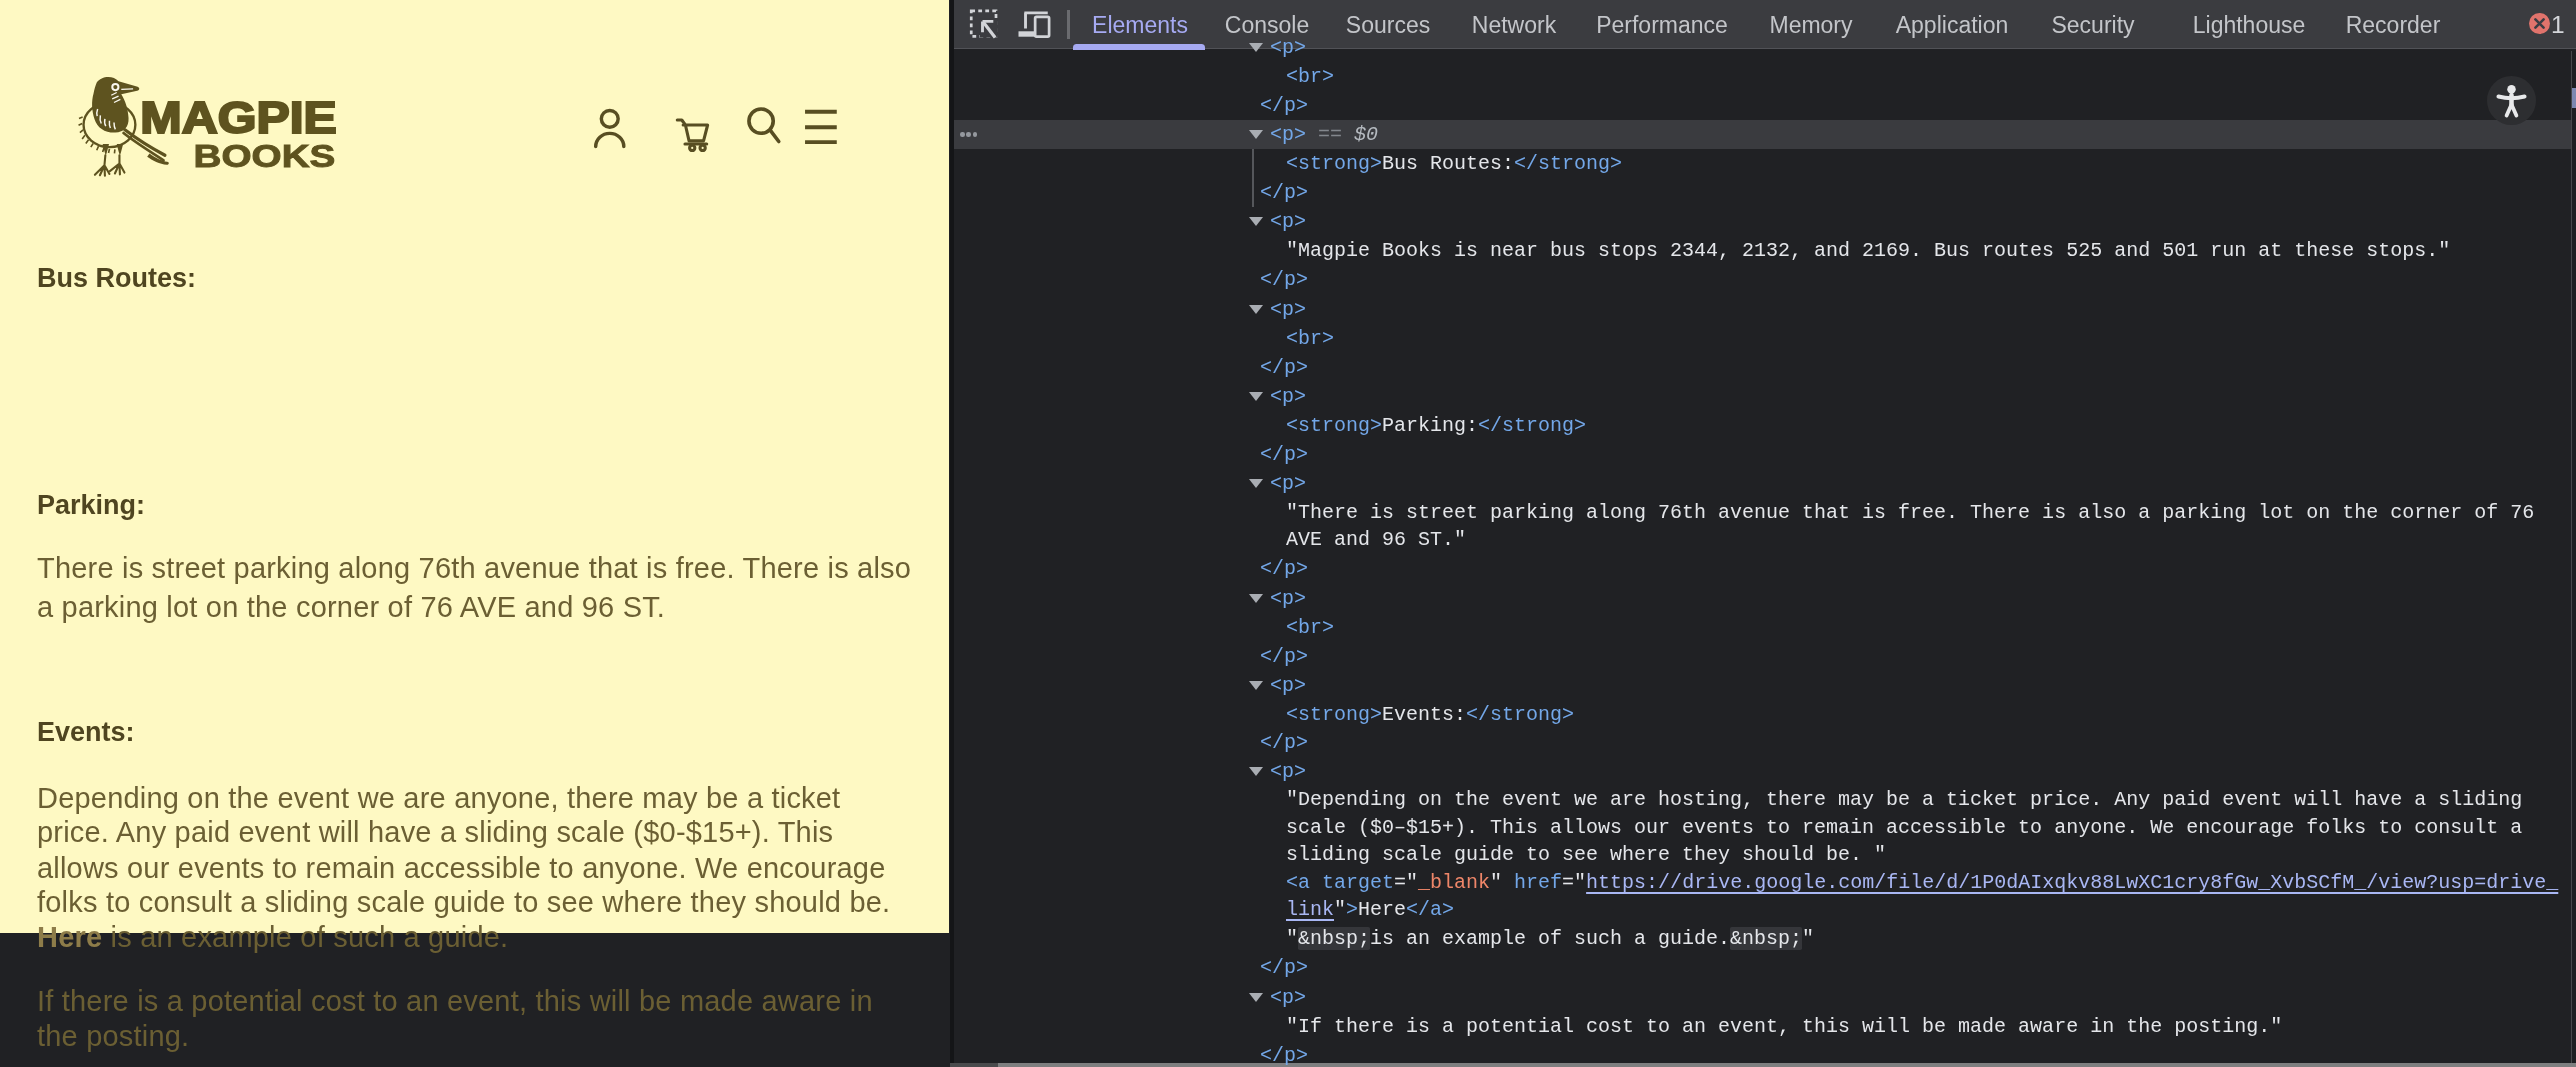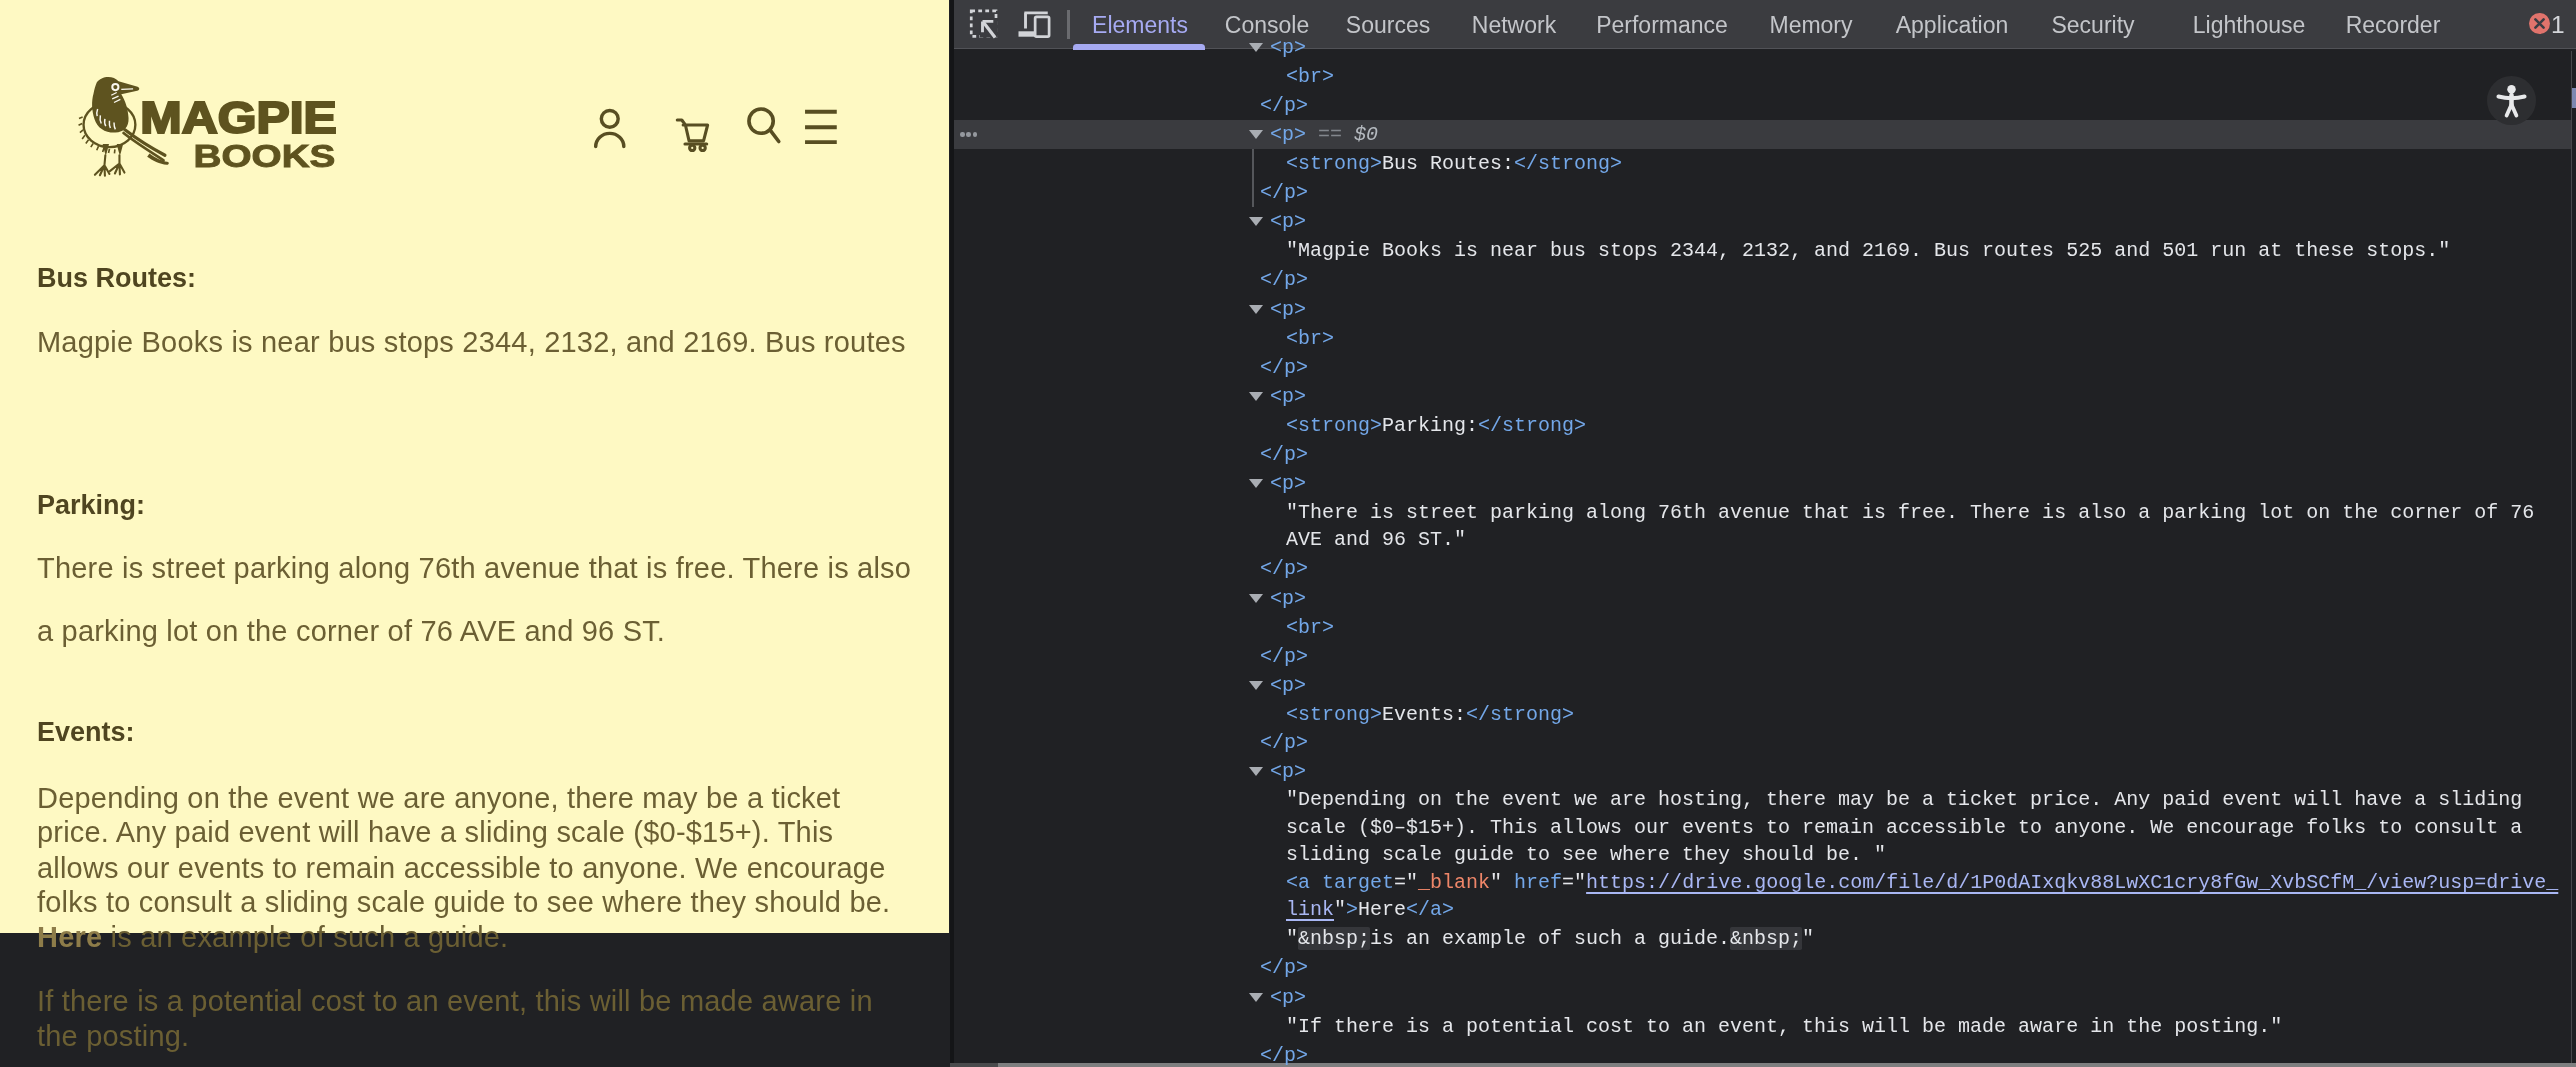--- a/index.html
+++ b/index.html
@@ -72,24 +72,23 @@
 </g>
 <g stroke="#584E22" stroke-width="4" fill="none">
 <circle cx="197" cy="25.5" r="13.4"></circle>
 <path d="M207 35.5 L216.5 48" stroke-linecap="round"></path>
 </g>
 <g stroke="#584E22" stroke-width="4.2" fill="none">
 <path d="M245.5 15.2 L280.5 15.2 M245.5 32.3 L280.5 32.3 M245.5 48.6 L280.5 48.6"></path>
 </g>
 </svg>
 <div class="t h" style="top:260px">Bus Routes:</div>
-<div class="t p" style="top:324px">Magpie Books is near bus stops 2344, 2132, and 2169. Bus routes</div>
 <div class="t h" style="top:487px">Parking:</div>
 <div class="t p" style="top:550px">There is street parking along 76th avenue that is free. There is also</div>
-<div class="t p" style="top:613px">a parking lot on the corner of 76 AVE and 96 ST.</div>
+<div class="t p" style="top:589px">a parking lot on the corner of 76 AVE and 96 ST.</div>
 <div class="t h" style="top:714px">Events:</div>
 <div class="t p" style="top:780px">Depending on the event we are anyone, there may be a ticket</div>
 <div class="t p" style="top:814px">price. Any paid event will have a sliding scale ($0-$15+). This</div>
 <div class="t p" style="top:850px">allows our events to remain accessible to anyone. We encourage</div>
 <div class="t p" style="top:884px">folks to consult a sliding scale guide to see where they should be.</div>
 <div class="t p" style="top:919px"><b class="lk">Here</b> is an example of such a guide.</div>
 <div class="t p" style="top:983px">If there is a potential cost to an event, this will be made aware in</div>
 <div class="t p" style="top:1018px">the posting.</div>
 </div>
 <div class="dt"></div>

